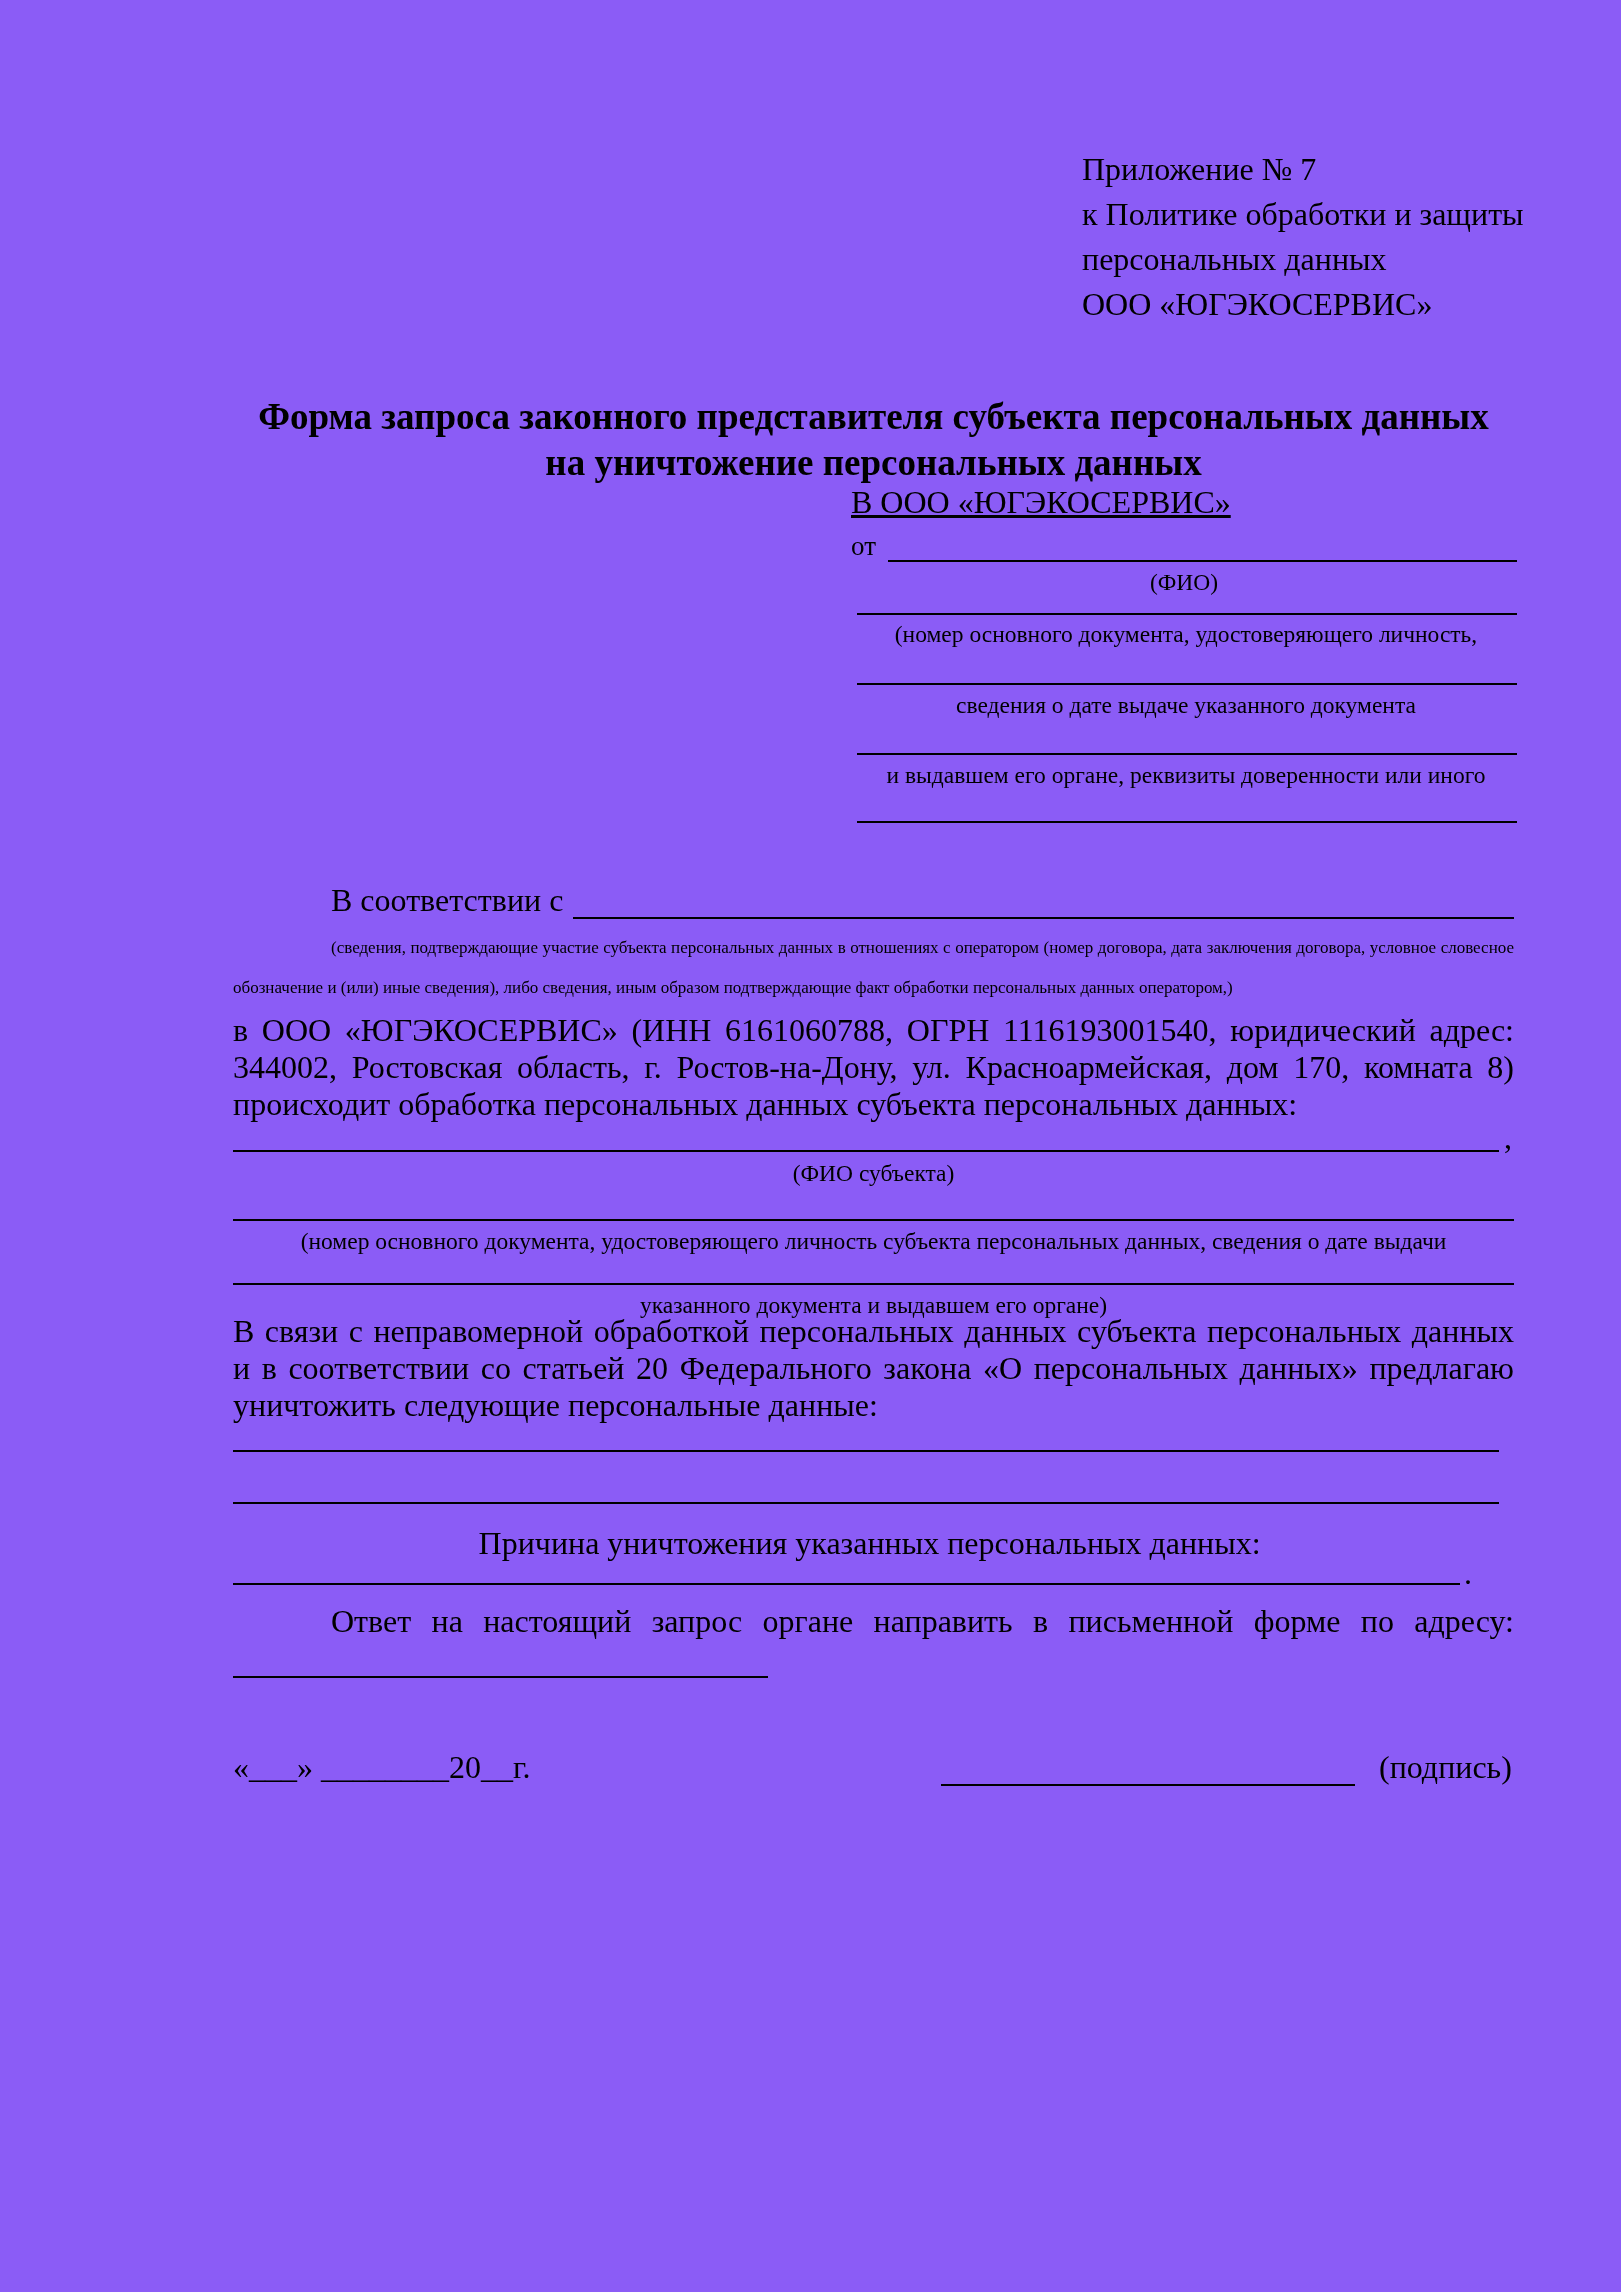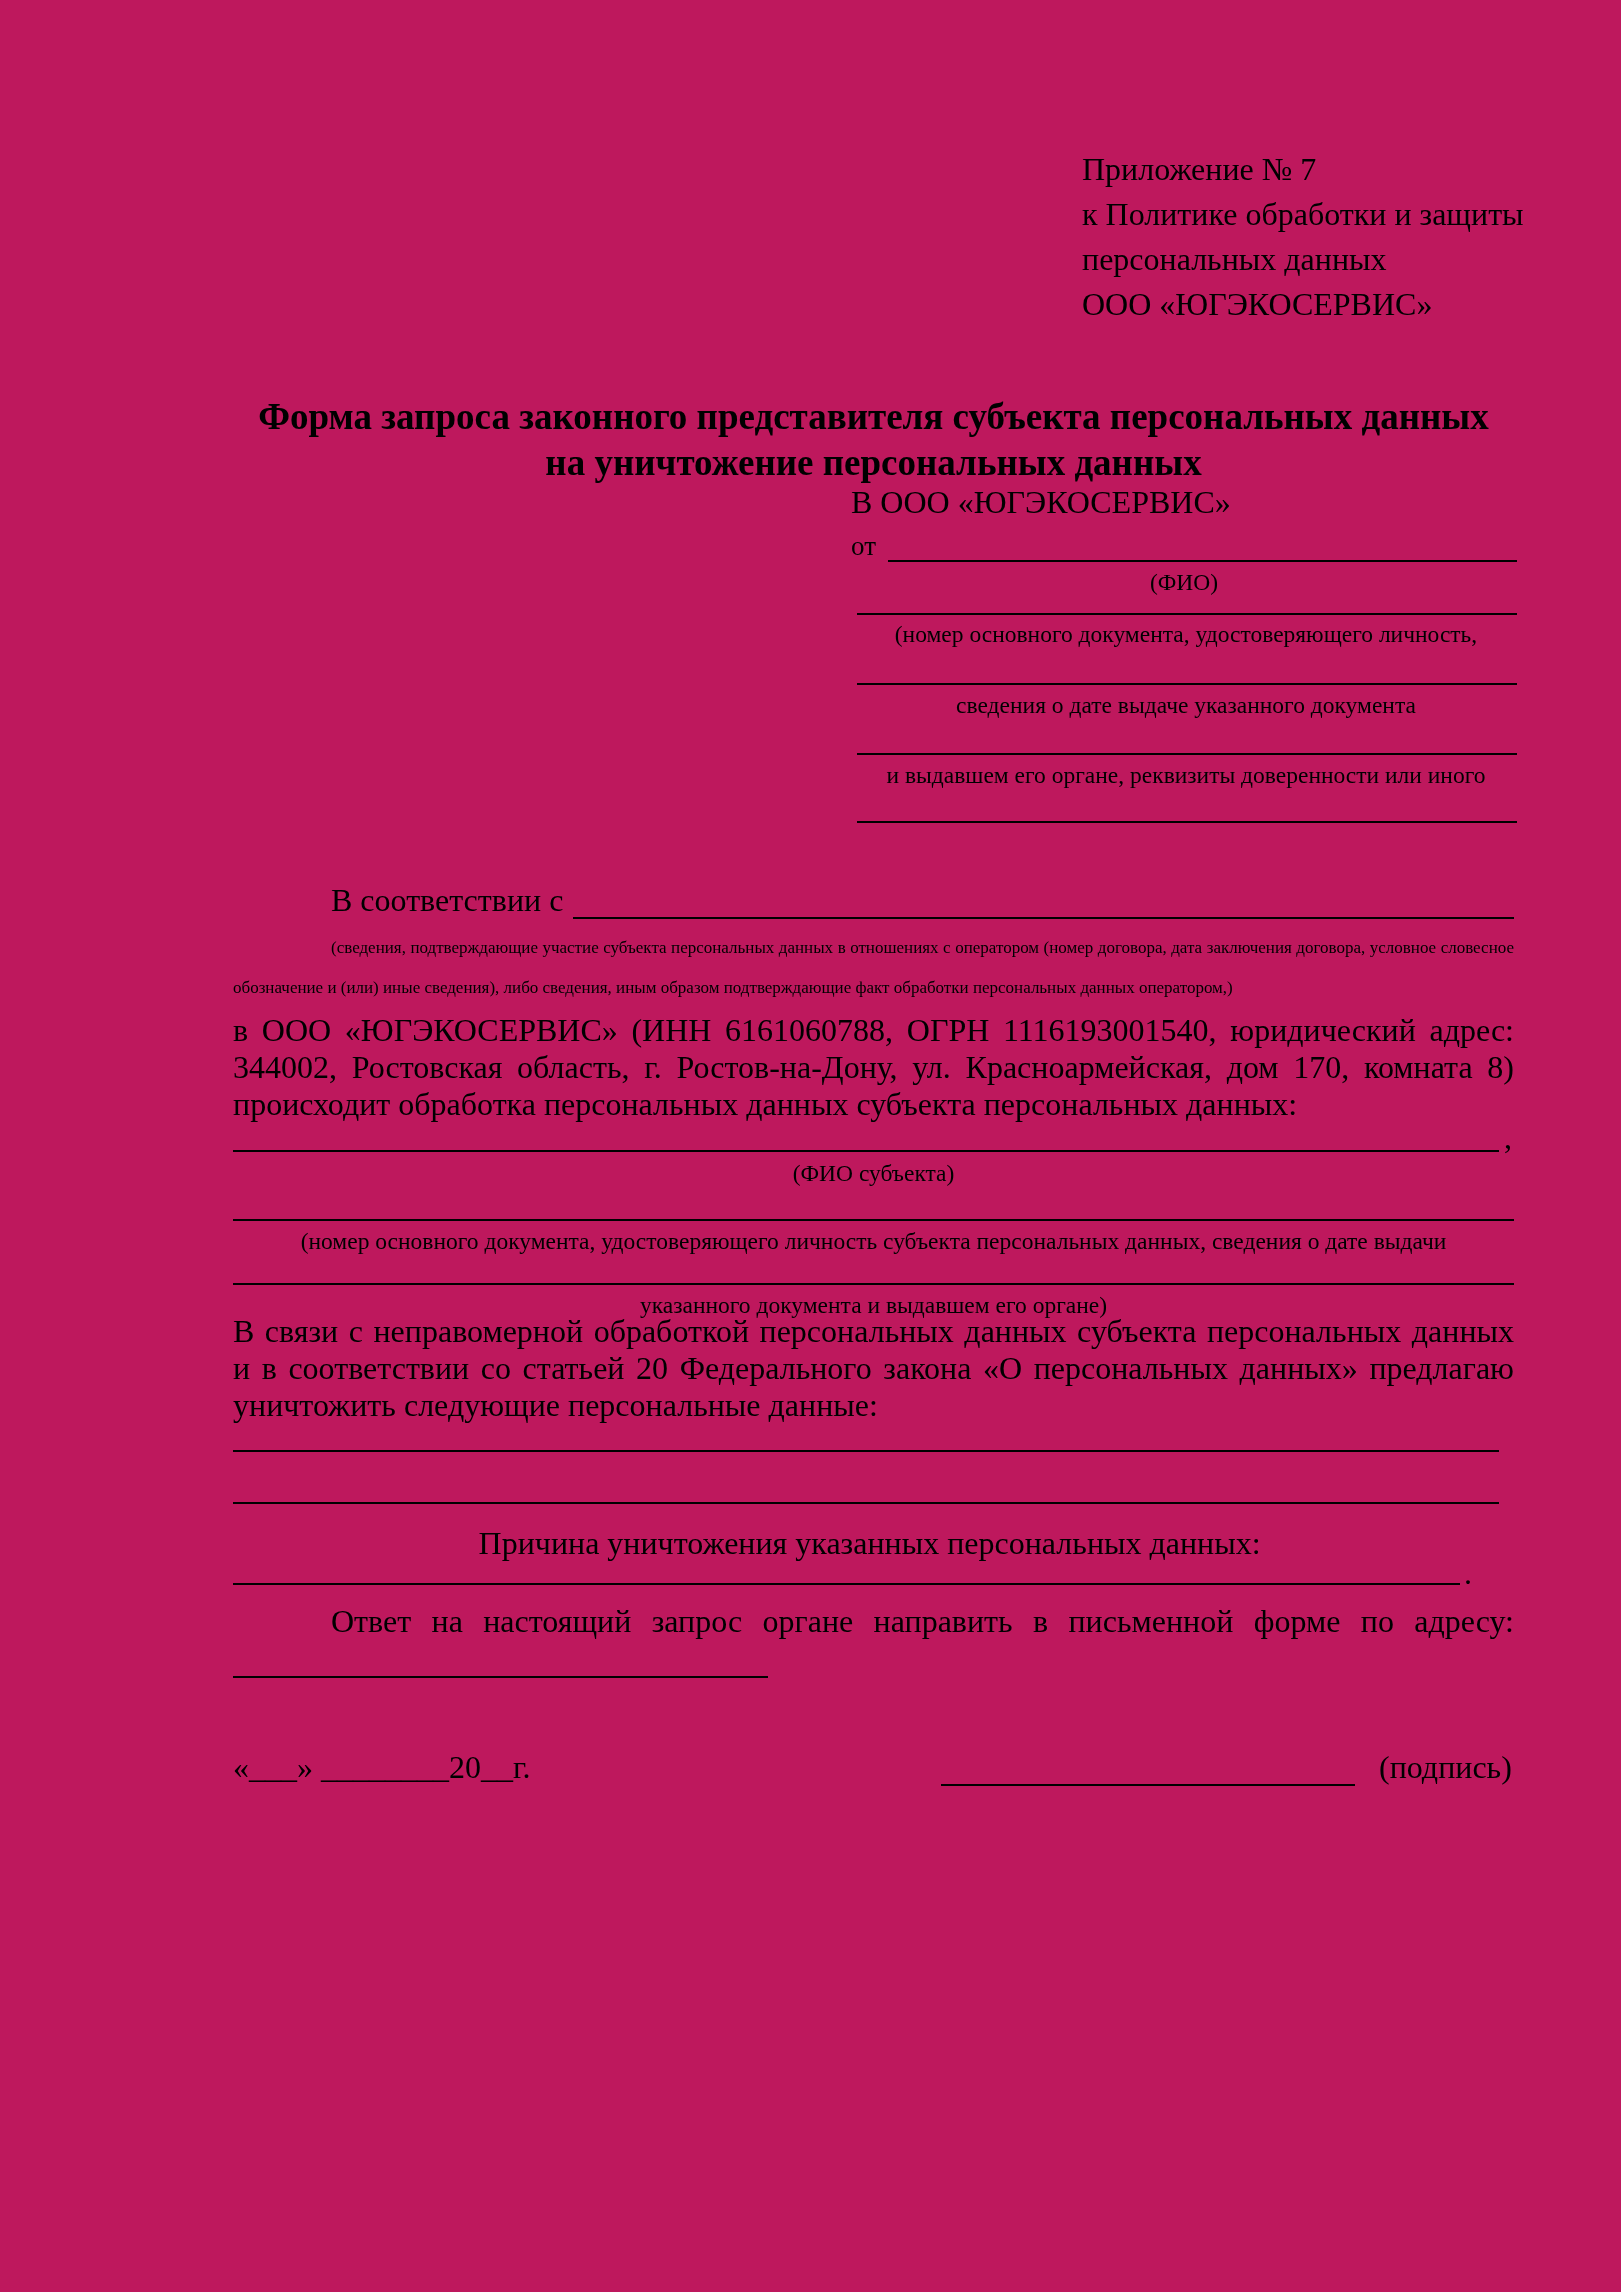--- a/index.html
+++ b/index.html
@@ -1,29 +1,29 @@
 <!DOCTYPE html>
 <html><head>
 <meta charset="utf-8">
 <style>
   html,body{margin:0;padding:0;background:#888;}
   .page{
     position:relative;
     width:1621px;height:2293px;
-    background:#be185d;
+    background:#8b5cf6;
     color:#000;
     font-family:"Liberation Serif","DejaVu Serif",serif;
     overflow:hidden;
   }
   .abs{position:absolute;}
   .cap{font-size:23.5px;line-height:29px;text-align:center;}
   .rule{border-bottom:2.9px solid #000;height:0;}
   .annex{left:1082px;top:147px;font-size:32px;line-height:45px;}
   .title{left:233px;top:394px;width:1281px;text-align:center;font-weight:bold;font-size:37px;line-height:46px;}
-  .to-line{left:851px;top:484px;font-size:32px;}
+  .to-line{left:851px;top:484px;font-size:32px;text-decoration:underline;}
   .from-row{left:851px;top:523px;width:666px;display:flex;align-items:flex-end;height:39px;font-size:27px;}
   .from-row .label{padding-right:11.8px;}
   .fill{flex:1;border-bottom:2.9px solid #000;}
   .from-row .fill{height:37px;}
   .fio-cap{left:851px;top:568px;width:666px;}
   .f-rule{left:857px;width:660px;}
   .f-cap{left:821px;width:730px;}
   .acc-row{left:233px;top:880px;width:1281px;display:flex;align-items:flex-end;height:39px;font-size:32px;}
   .acc-row .ind{width:98px;}
   .acc-row .label{white-space:nowrap;padding-right:9.8px;}

